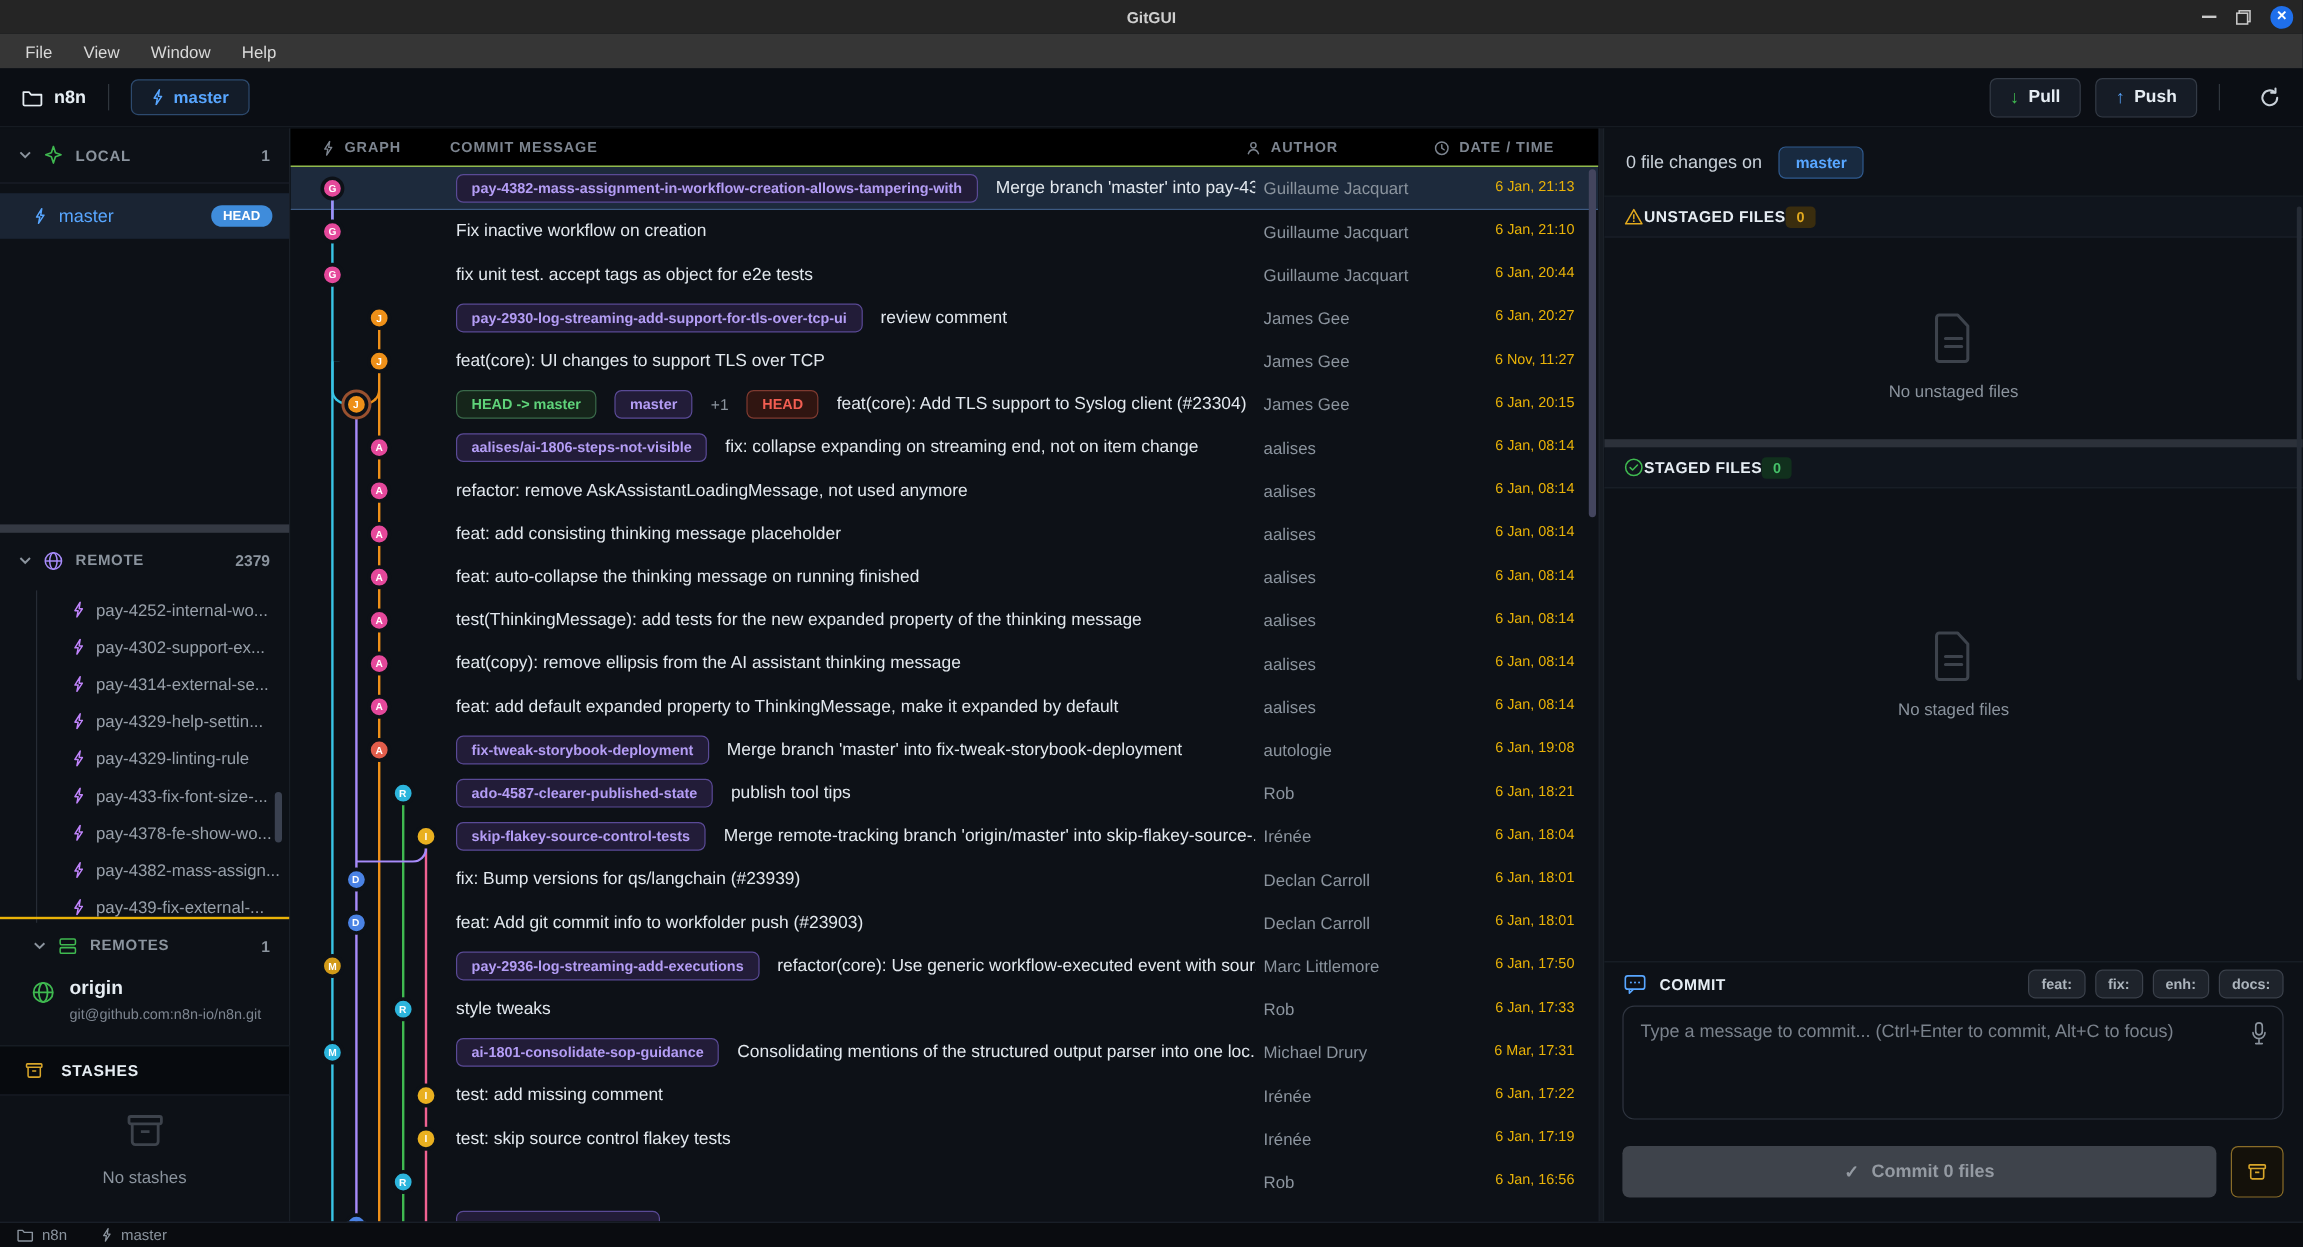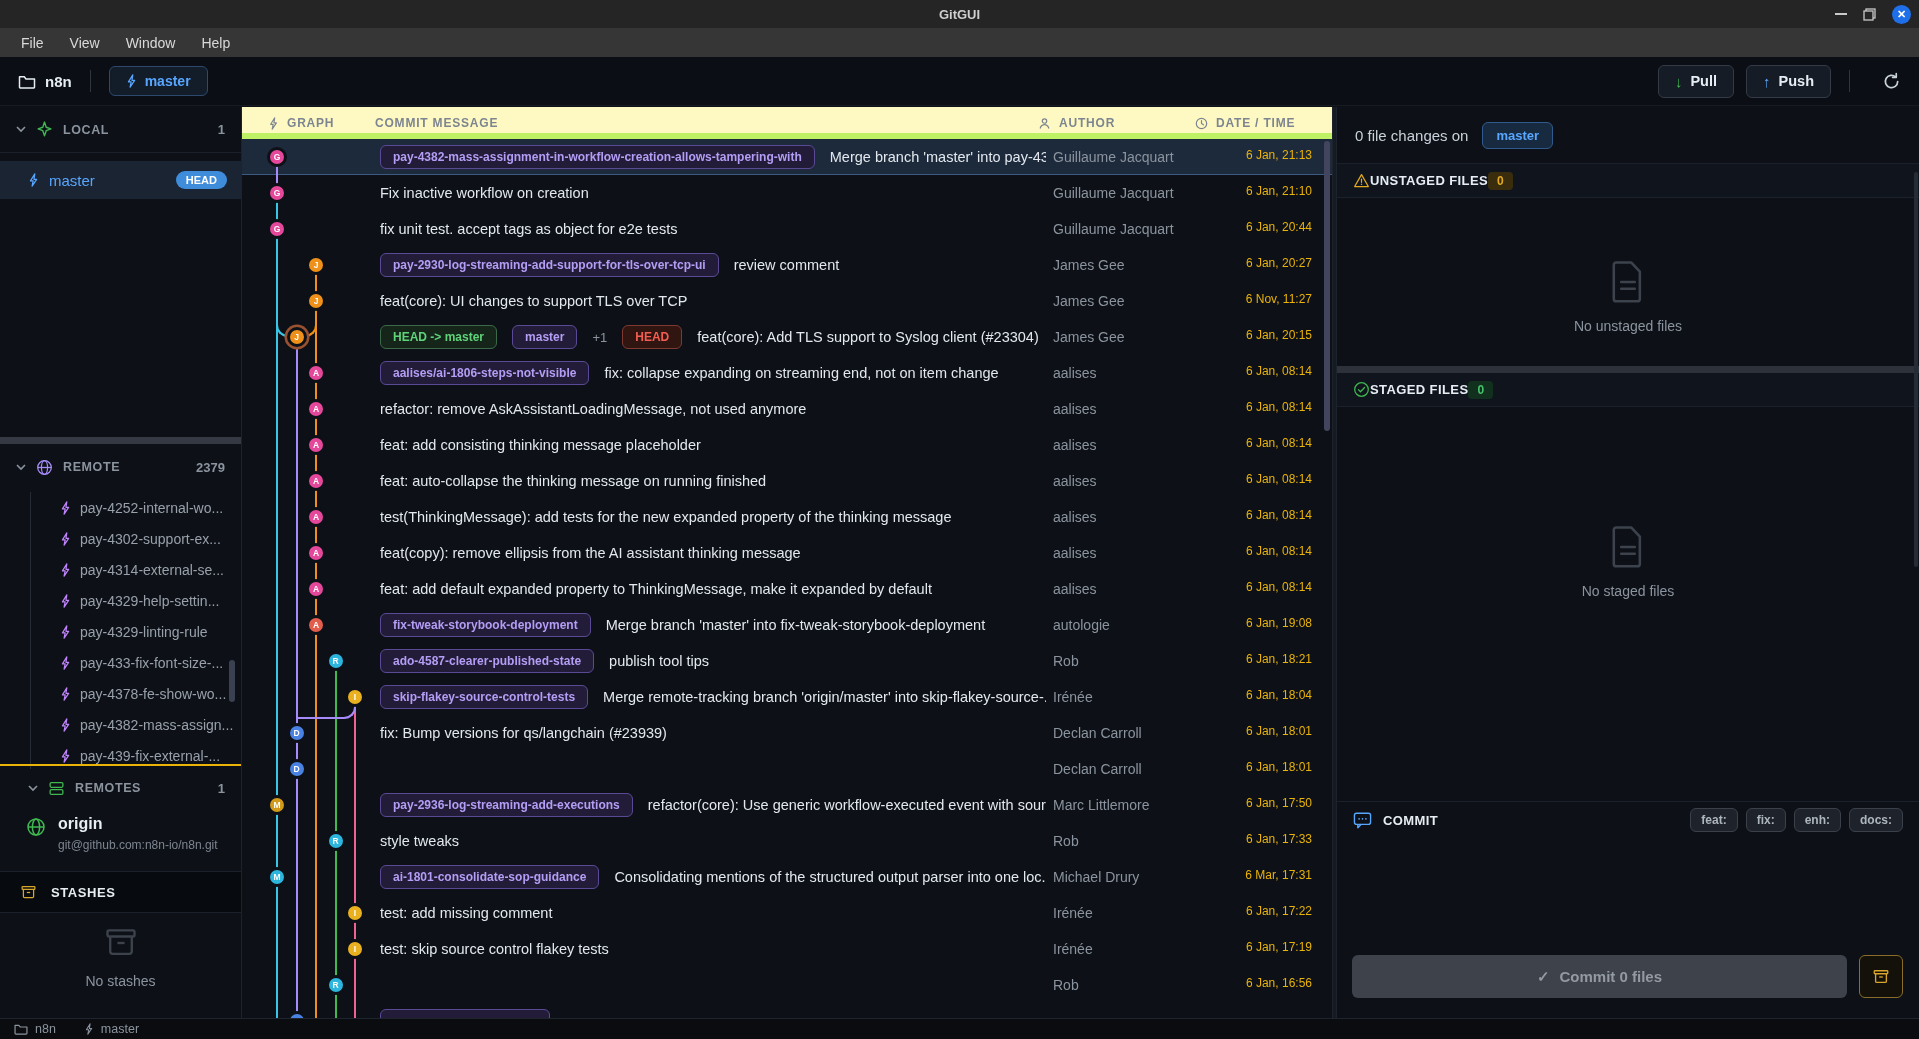--- a/index.html
+++ b/index.html
@@ -54,21 +54,21 @@
   .origin-url { color:#7d8590; font-size:12px; margin-top:5px; }
   .stash-header { position:absolute; top:764px; left:0; right:0; height:42px; background:#070a0e; border-top:1px solid #1b212a;
                   border-bottom:1px solid #1b212a; display:flex; align-items:center; padding:0 20px; gap:14px; }
   .stash-header .side-label { color:#e6edf3; font-size:13px; }
   .stash-empty { position:absolute; top:818px; left:0; right:0; display:flex; flex-direction:column; align-items:center; gap:12px; }
   .empty-ic { color:#3d434c; }
   .empty-txt { color:#8b949e; font-size:14px; }
 
   
   .commit-area { width:1090px; flex:none; position:relative; background:#0d1117; overflow:hidden; }
-  .cl-header { height:32px; background:#fef9c3; border-bottom:6px solid #bef264; position:relative; }
+  .cl-header { height:32px; background:#000000; border-bottom:1px solid #bef264; position:relative; }
   .cl-h { position:absolute; top:0; height:32px; display:flex; align-items:center; gap:8px; color:#7d8590;
           font-size:12px; font-weight:bold; letter-spacing:.8px; }
   .cl-body { position:absolute; top:32px; left:0; right:0; bottom:0; overflow:hidden; }
   .crow { height:36px; position:relative; }
   .crow.selected { background:#1d2a3c; border-bottom:1px solid #3d5a82; }
   .msgwrap { position:absolute; left:138px; right:286px; top:0; height:36px; display:flex; align-items:center; gap:15px;
              overflow:hidden; white-space:nowrap; }
   .cmsg { color:#e2e8ee; font-size:14.5px; }
   .pill { flex:none; font-size:12px; font-weight:bold; padding:4px 12px; border-radius:6px; border:1px solid #5a4a96;
           color:#b49df5; background:#221c38; }
@@ -496,20 +496,23 @@
           <span class="cdate">6 Jan, 18:04</span>
         </div>
         <div class="crow">
           <div class="msgwrap">
             <span class="cmsg">fix: Bump versions for qs/langchain (#23939)</span>
           </div>
           <span class="cauthor">Declan Carroll</span>
           <span class="cdate">6 Jan, 18:01</span>
         </div>
         <div class="crow">
+          <div class="msgwrap">
+            <span class="cmsg">feat: Add git commit info to workfolder push (#23903)</span>
+          </div>
           <span class="cauthor">Declan Carroll</span>
           <span class="cdate">6 Jan, 18:01</span>
         </div>
         <div class="crow">
           <div class="msgwrap">
             <span class="pill">pay-2936-log-streaming-add-executions</span>
             <span class="cmsg">refactor(core): Use generic workflow-executed event with sour...</span>
           </div>
           <span class="cauthor">Marc Littlemore</span>
           <span class="cdate">6 Jan, 17:50</span>
@@ -658,20 +661,29 @@
             </svg>
           </span>
         <span class="sec-label">COMMIT</span>
         <span class="prefix-btns" id="prefix-btns">
             <button class="prefix-btn">feat:</button>
             <button class="prefix-btn">fix:</button>
             <button class="prefix-btn">enh:</button>
             <button class="prefix-btn">docs:</button>
           </span>
       </div>
+      <div class="msg-box">
+        <textarea placeholder="Type a message to commit... (Ctrl+Enter to commit, Alt+C to focus)" style=""></textarea>
+        <span class="mic">
+            <svg width="15" height="20" viewBox="0 0 16 22">
+              <rect x="5" y="1.5" width="6" height="11" rx="3" fill="none" stroke="#8b949e" stroke-width="1.5"></rect>
+              <path d="M2.5 10.5a5.5 5.5 0 0 0 11 0M8 16v4M5 20.5h6" fill="none" stroke="#8b949e" stroke-width="1.5" stroke-linecap="round"></path>
+            </svg>
+          </span>
+      </div>
       <div class="commit-btn-row">
         <button class="commit-btn">
           <span>✓</span>
           <span>Commit 0 files</span>
         </button>
         <button class="stash-btn">
           <svg width="18" height="18" viewBox="0 0 20 20">
               <rect x="2.5" y="3" width="15" height="3.4" rx="0.8" fill="none" stroke="#d8a62a" stroke-width="1.5"></rect>
               <path d="M4 6.4v8.2a1.4 1.4 0 0 0 1.4 1.4h9.2a1.4 1.4 0 0 0 1.4-1.4V6.4" fill="none" stroke="#d8a62a" stroke-width="1.5"></path>
               <path d="M8 10h4" stroke="#d8a62a" stroke-width="1.5"></path>

